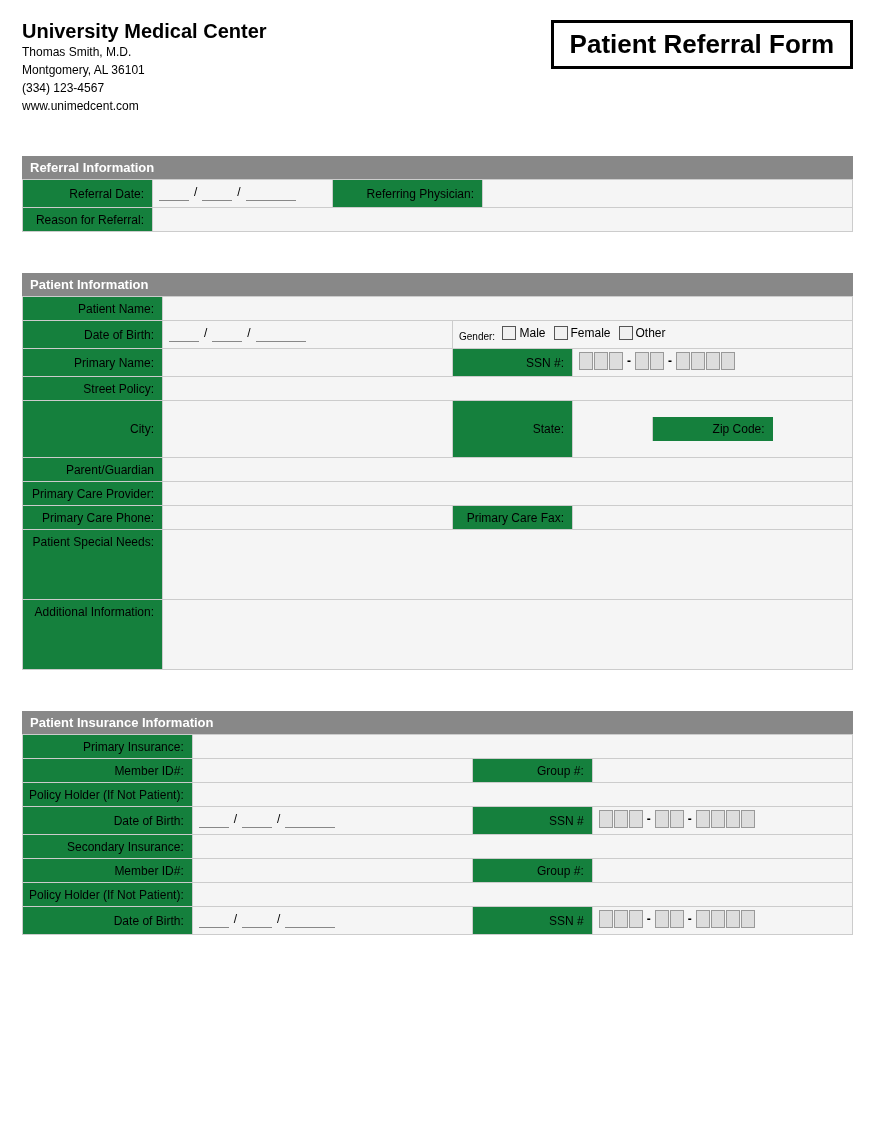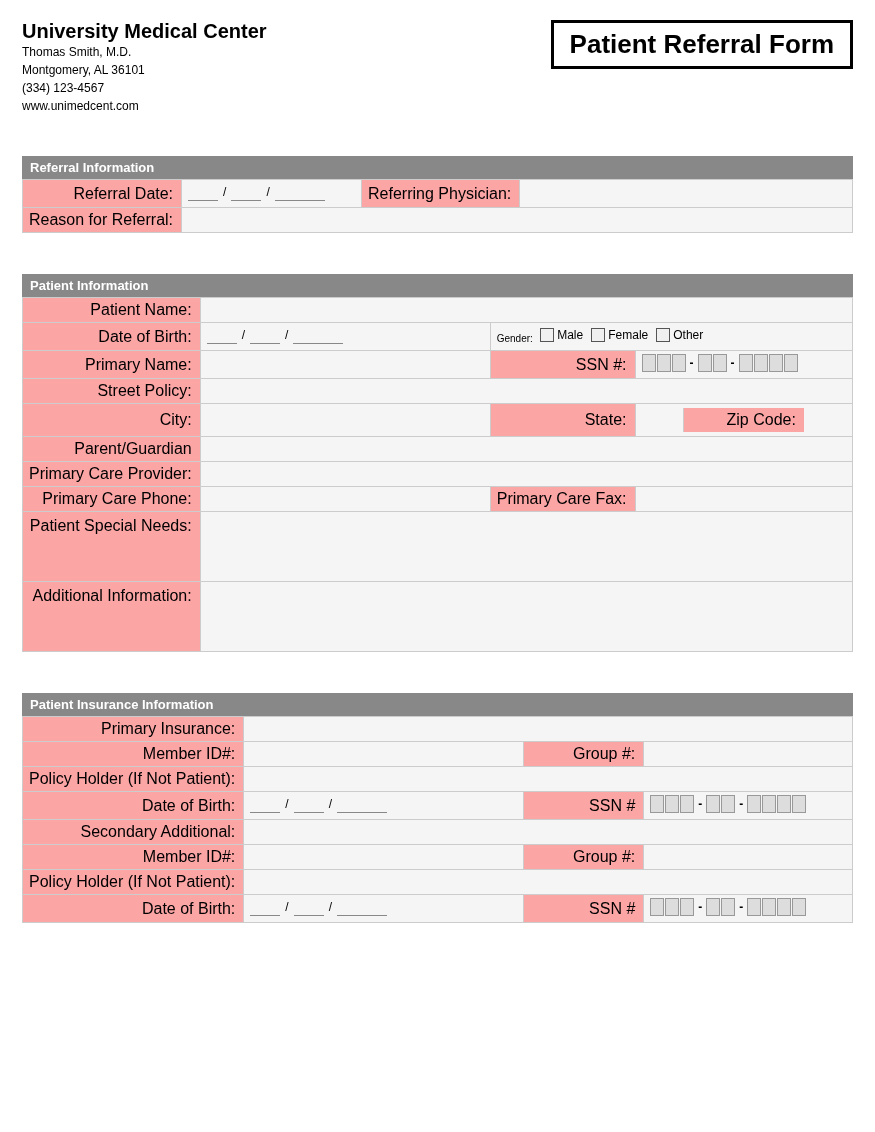--- a/index.html
+++ b/index.html
@@ -51,24 +51,24 @@
       width: 100%;
       border-collapse: collapse;
     }
     .form-table td {
       border: 1px solid #ccc;
       padding: 3px 6px;
       vertical-align: middle;
       height: 24px;
     }
     .form-table .label-cell {
-      background: #fca5a5;
+      background: #15803d;
       text-align: right;
       white-space: nowrap;
-      font-size: 16px;
+      font-size: 12px;
       width: auto;
       min-width: 120px;
       padding-right: 8px;
     }
     .form-table .input-cell {
       background: #f5f5f5;
     }
 
     
     .ssn-box {
@@ -265,21 +265,21 @@
 
     <tr>
       <td class="label-cell">Street Policy:</td>
       <td class="input-cell" colspan="3"></td>
     </tr>
 
     <tr class="city-state-zip">
       <td class="label-cell">City:</td>
       <td class="input-cell" style="width:290px"></td>
       <td class="label-cell" style="width:55px">State:</td>
-      <td class="input-cell" style="padding:4px">
+      <td class="input-cell" style="padding:16px">
         <table style="width:100%;border-collapse:collapse;height:100%">
           <tbody>
                 <tr>
             <td class="input-cell" style="border:none;border-right:1px solid #ccc;width:50%"></td>
             <td class="label-cell" style="border:none;width:80px;text-align:right">Zip Code:</td>
             <td class="input-cell" style="border:none;width:50%"></td>
           </tr>
         </tbody>
             </table>
       </td>
@@ -367,21 +367,21 @@
             <span class="ssn-digit"></span>
             <span class="ssn-digit"></span>
             <span class="ssn-digit"></span>
             <span class="ssn-digit"></span>
           </span>
         </div>
       </td>
     </tr>
 
     <tr>
-      <td class="label-cell">Secondary Additional:</td>
+      <td class="label-cell">Secondary Insurance:</td>
       <td class="input-cell" colspan="3"></td>
     </tr>
 
     <tr>
       <td class="label-cell">Member ID#:</td>
       <td class="input-cell" style="width:280px"></td>
       <td class="label-cell" style="width:80px">Group #:</td>
       <td class="input-cell"></td>
     </tr>
 

